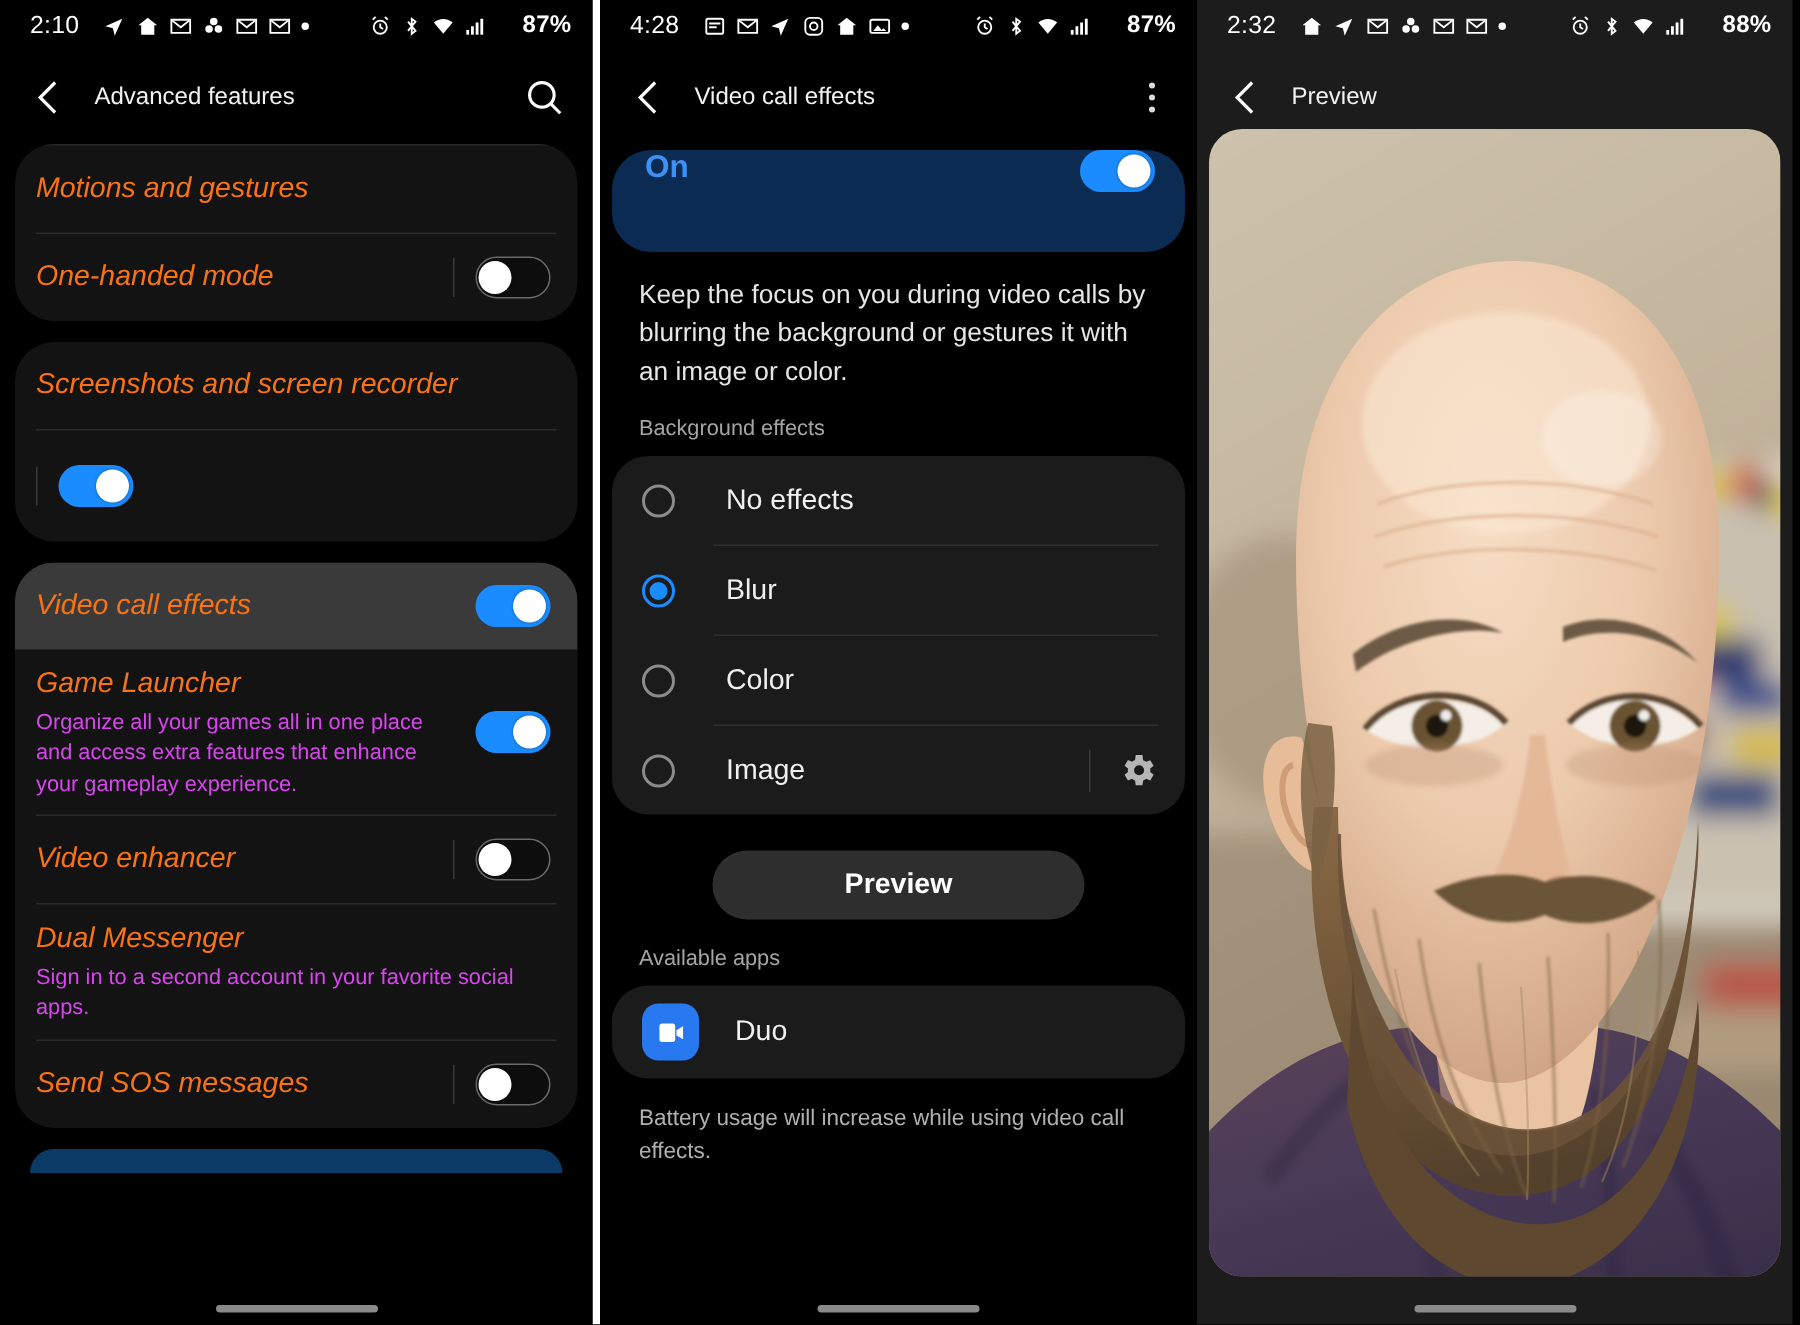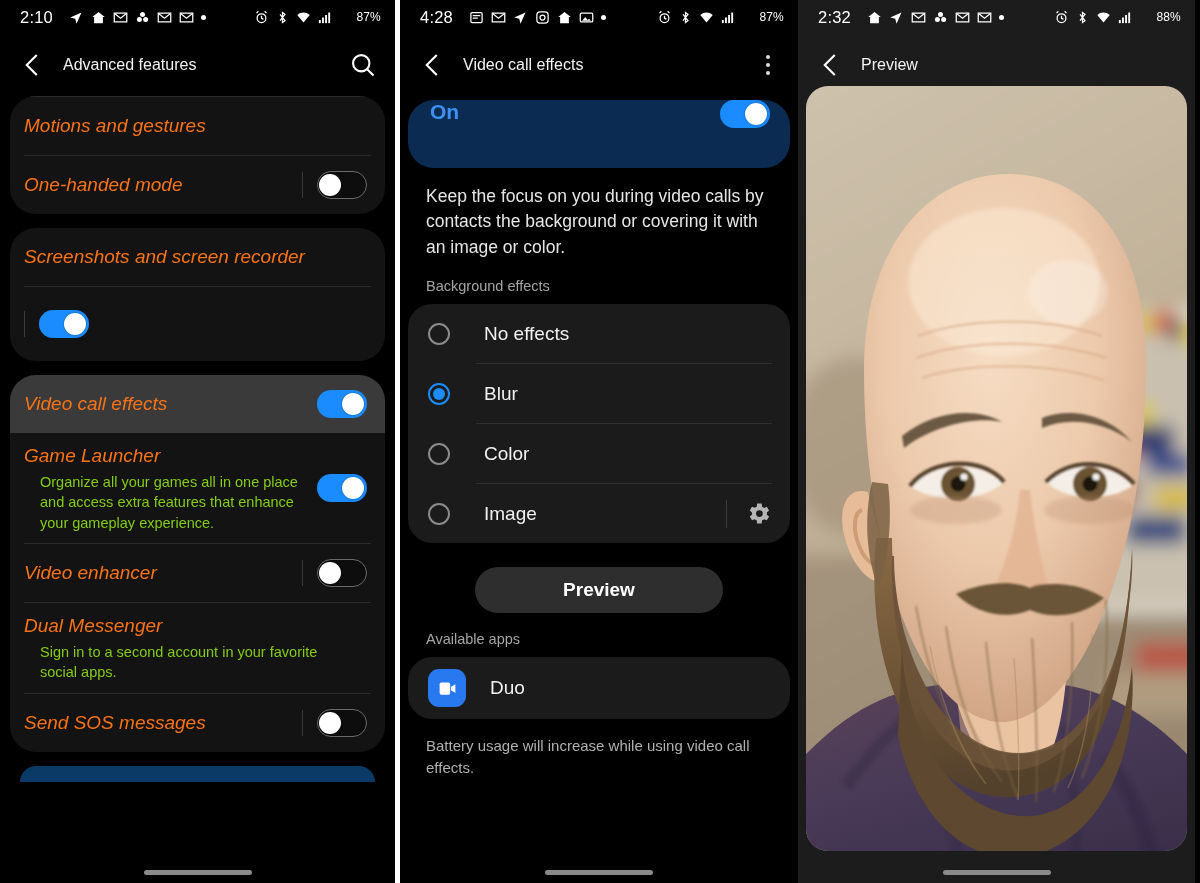--- a/index.html
+++ b/index.html
@@ -21,21 +21,21 @@
     height: 34px; display: flex; align-items: center;
     padding: 0 14px 0 20px; color: #fff;
     font-size: 16px; letter-spacing: .2px;
   }
   .sb-time { font-size: 16.5px; font-weight: 400; margin-right: 9px; }
   .sb-left { display: flex; align-items: center; gap: 7px; flex: 1; }
   .sb-right { display: flex; align-items: center; gap: 6px; font-size: 15.5px;}
   .sicon { width: 15px; height: 15px; display:inline-block; position:relative; }
   .sicon svg { display:block; width:100%; height:100%; fill:#fff; }
   .sb-dot { width: 5px; height: 5px; border-radius: 50%; background: #fff; display:inline-block; }
-  .sb-pct { font-size: 12px; margin-left: 18px; }
+  .sb-pct { font-size: 16px; margin-left: 18px; font-weight: bold; }
 
   
   .appbar {
     height: 62px; display: flex; align-items: center;
     padding: 0 18px 0 18px; color: #fff;
   }
   .back-chevron { width: 30px; height: 30px; flex: 0 0 auto; }
   .back-chevron svg { width: 100%; height: 100%; stroke: #fff; fill: none; stroke-width: 1.7; }
   .appbar-title { font-size: 16px; margin-left: 15px; flex: 1; font-weight: 400; color: #f2f2f2;}
   .appbar-action { width: 28px; height: 28px; }
@@ -50,21 +50,21 @@
     margin-bottom: 14px; overflow: hidden;
   }
   .card.cut-top { border-top-left-radius: 26px; border-top-right-radius: 26px; margin-top: 0; }
   .row {
     display: flex; align-items: center; min-height: 58px;
     padding: 10px 18px 10px 14px; position: relative;
   }
   .row.tall { min-height: 74px; }
   .row-text { flex: 1; padding-right: 12px; }
   .row-title { font-size: 19px; color: #f97316; line-height: 1.32; font-style: italic; }
-  .row-sub { font-size: 14.5px; color: #84cc16; line-height: 1.4; margin-top: 4px; margin-left: 16px; }
+  .row-sub { font-size: 14.5px; color: #d946ef; line-height: 1.4; margin-top: 4px; }
   .divider { height: 1px; background: #2b2b2b; margin: 0 14px 0 14px; }
   .row.highlight { background: #3a3a3a; }
 
   
   .toggle-wrap { display: flex; align-items: center; }
   .tg-sep { width: 1px; height: 26px; background: #3a3a3a; margin-right: 14px; }
   .toggle {
     width: 50px; height: 28px; border-radius: 16px;
     position: relative; flex: 0 0 auto;
   }
@@ -422,21 +422,21 @@
         </span>
     </div>
 
     <div class="on-banner">
       <span class="on-label">On</span>
       <div class="toggle on">
           <span class="knob"></span>
         </div>
     </div>
 
-    <div class="desc">Keep the focus on you during video calls by contacts the background or covering it with an image or color.</div>
+    <div class="desc">Keep the focus on you during video calls by blurring the background or gestures it with an image or color.</div>
 
     <div class="section-label">Background effects</div>
 
     <div class="opt-card">
       <div class="opt-row">
         <span class="radio"></span>
         <span class="opt-label">No effects</span>
       </div>
       <div class="opt-div"></div>
       <div class="opt-row">

